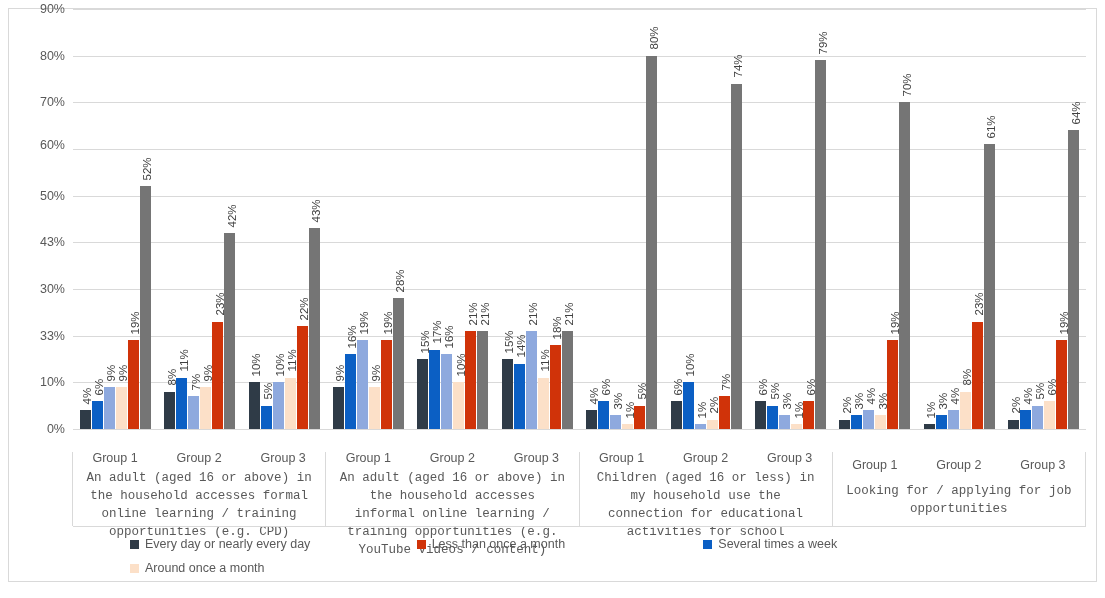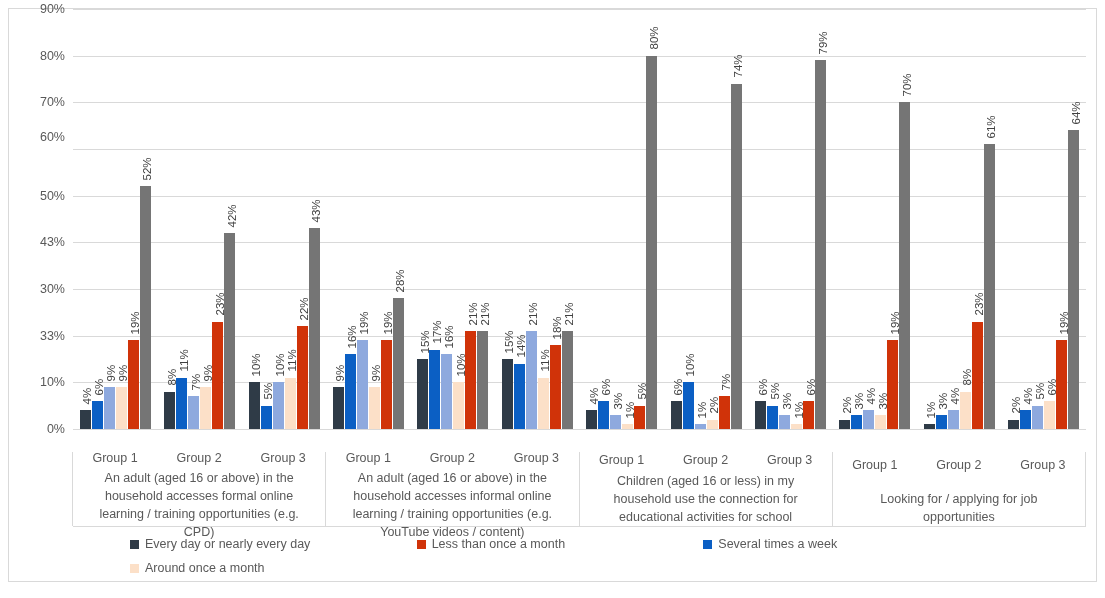--- a/index.html
+++ b/index.html
@@ -140,24 +140,25 @@
   .axis-group-label {
     flex: 1 1 0;
     text-align: center;
     font-size: 12.5px;
     color: #595959;
     line-height: 1;
   }
   .axis-caption {
     flex: 1;
     display: flex;
-    align-items: flex-end;
+    align-items: flex-start;
     justify-content: center;
     padding: 4px 12px 0 12px;
     box-sizing: border-box;
+    font-family: Liberation Mono, monospace;
   }
   .axis-caption span {
     display: block;
     text-align: center;
     font-size: 12.5px;
     line-height: 1.45;
     color: #595959;
   }
 
   
@@ -212,21 +213,21 @@
   <div class="chart-frame"></div>
 
   <div class="plot-wrap">
     <div class="y-axis" id="y-axis">
         <div class="y-tick" style="top: 420px;">0%</div>
         <div class="y-tick" style="top: 373.333px;">10%</div>
         <div class="y-tick" style="top: 326.667px;">33%</div>
         <div class="y-tick" style="top: 280px;">30%</div>
         <div class="y-tick" style="top: 233.333px;">43%</div>
         <div class="y-tick" style="top: 186.667px;">50%</div>
-        <div class="y-tick" style="top: 128px;">60%</div>
+        <div class="y-tick" style="top: 136px;">60%</div>
         <div class="y-tick" style="top: 93.3333px;">70%</div>
         <div class="y-tick" style="top: 46.6667px;">80%</div>
         <div class="y-tick" style="top: 0px;">90%</div>
       </div>
     <div class="plot-area">
       <div id="gridlines">
           <div class="gridline" style="top: 420px;"></div>
           <div class="gridline" style="top: 373.333px;"></div>
           <div class="gridline" style="top: 326.667px;"></div>
           <div class="gridline" style="top: 280px;"></div>

